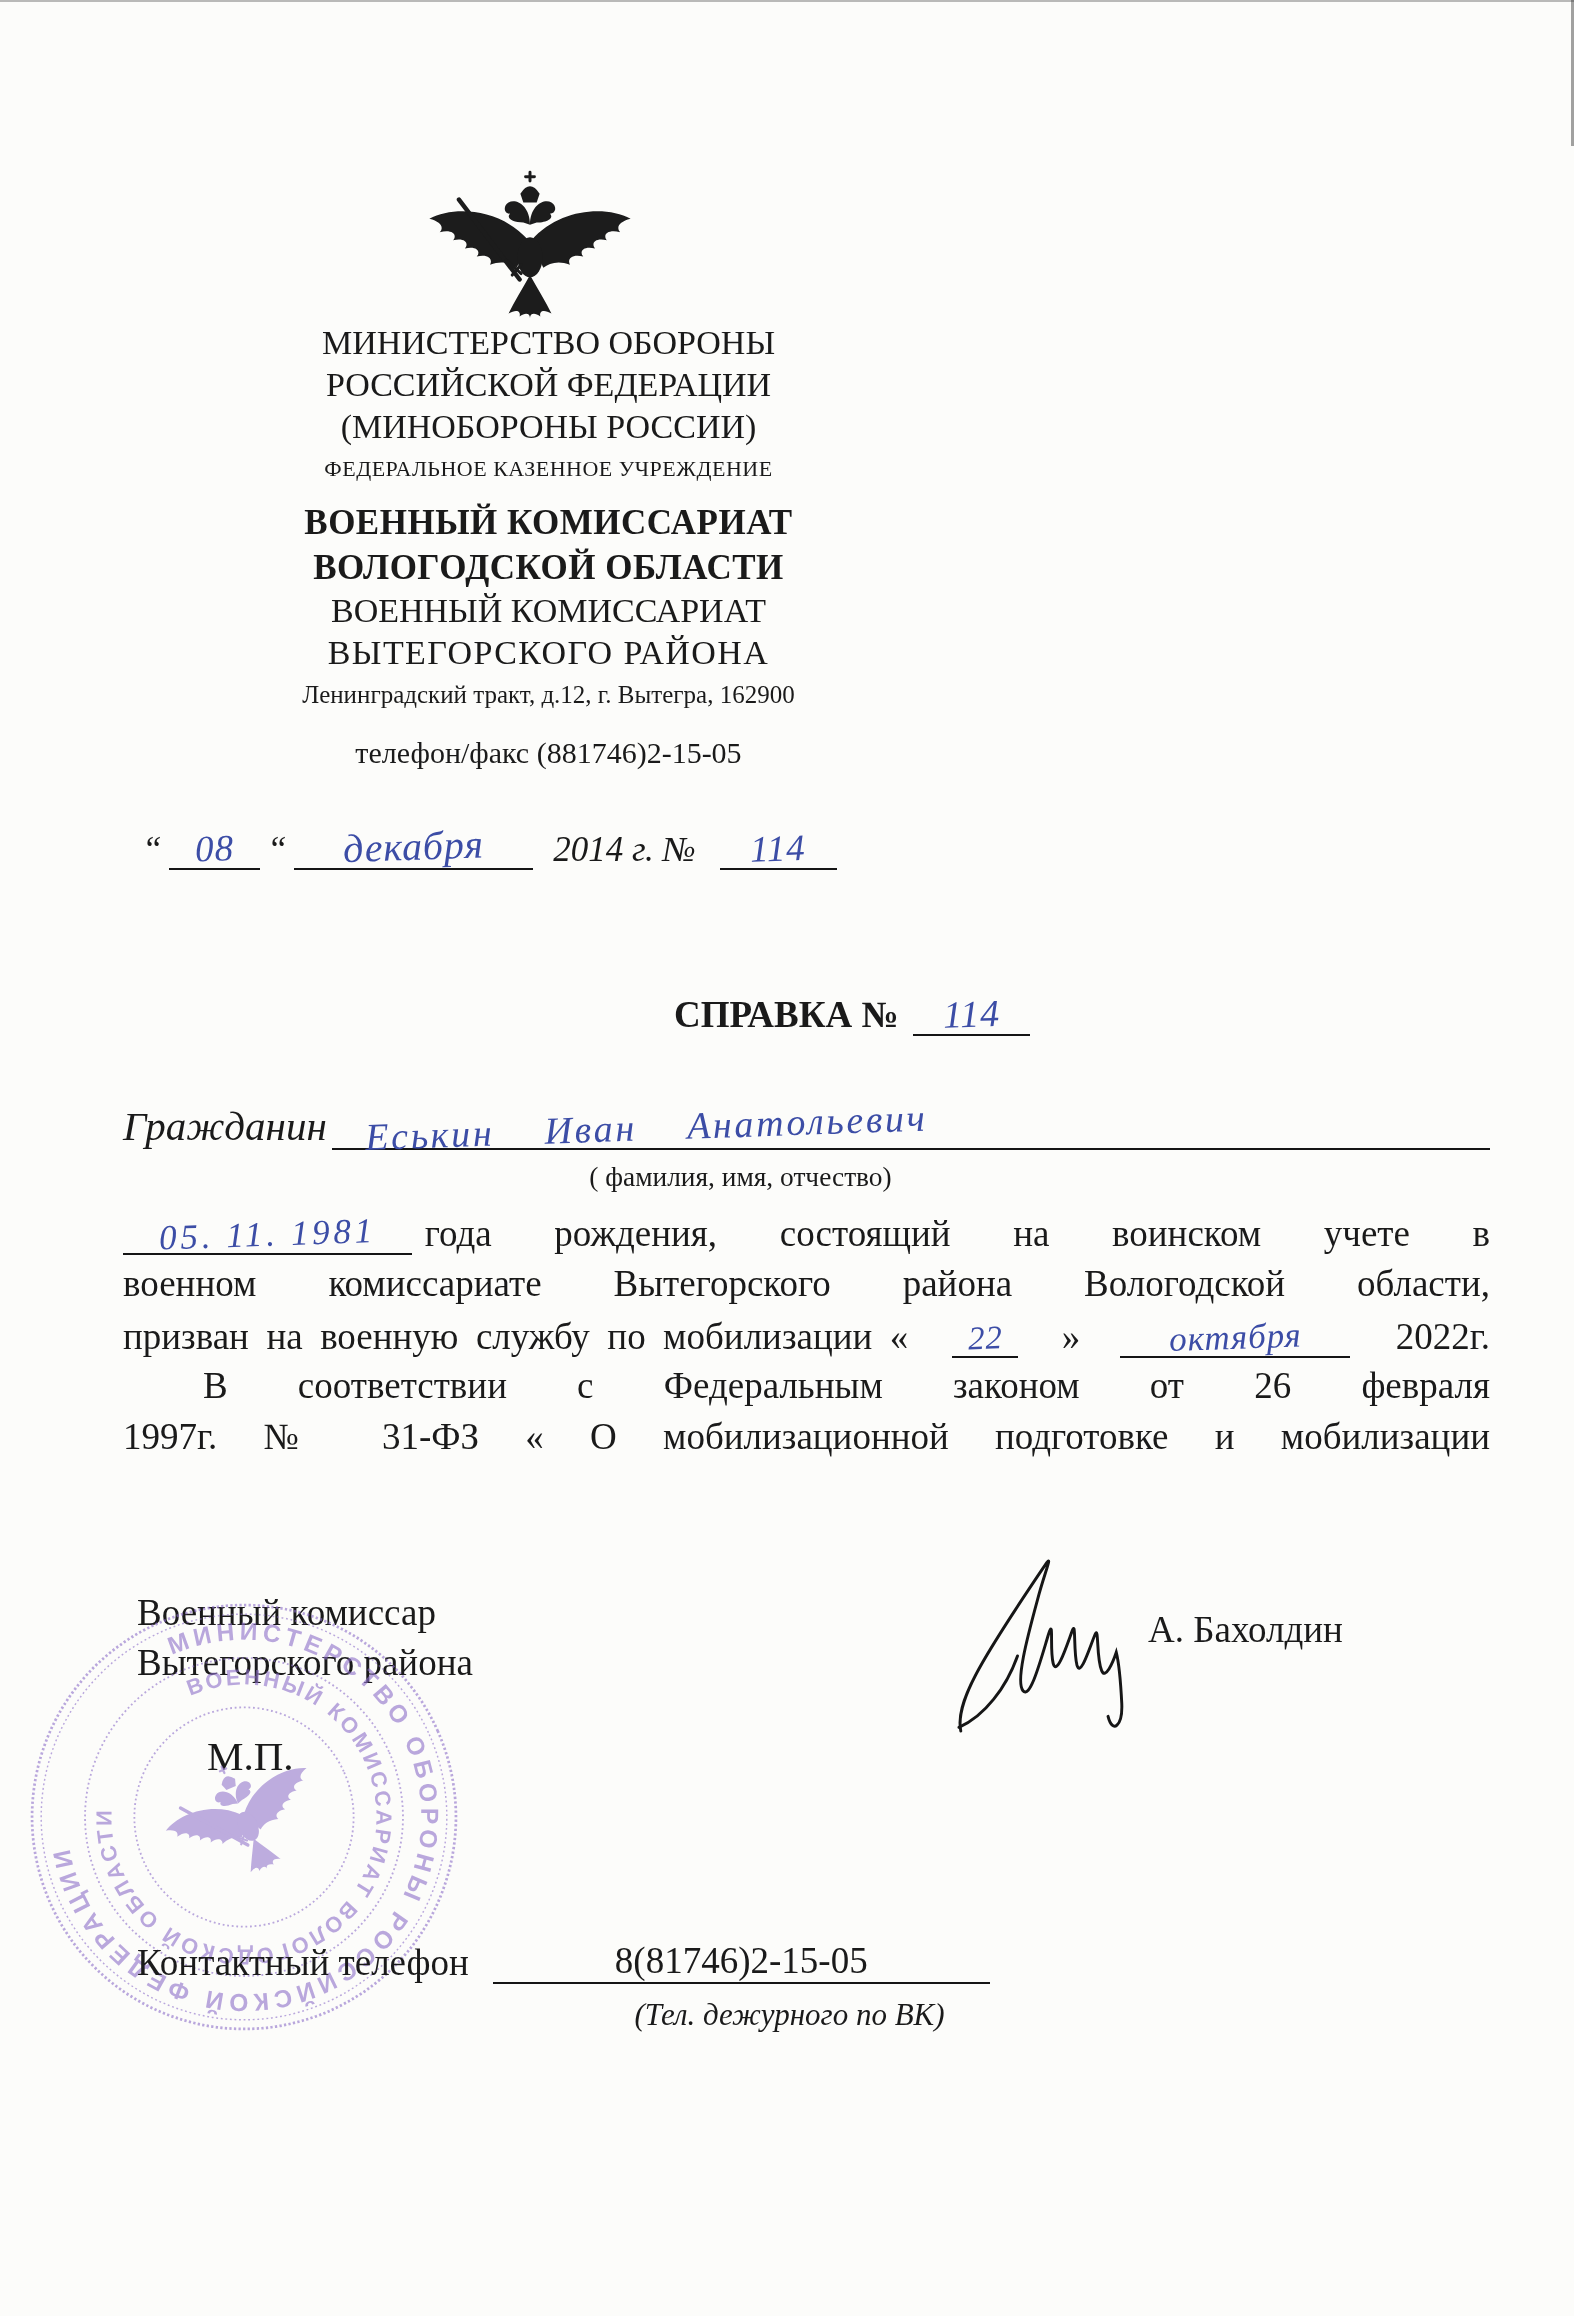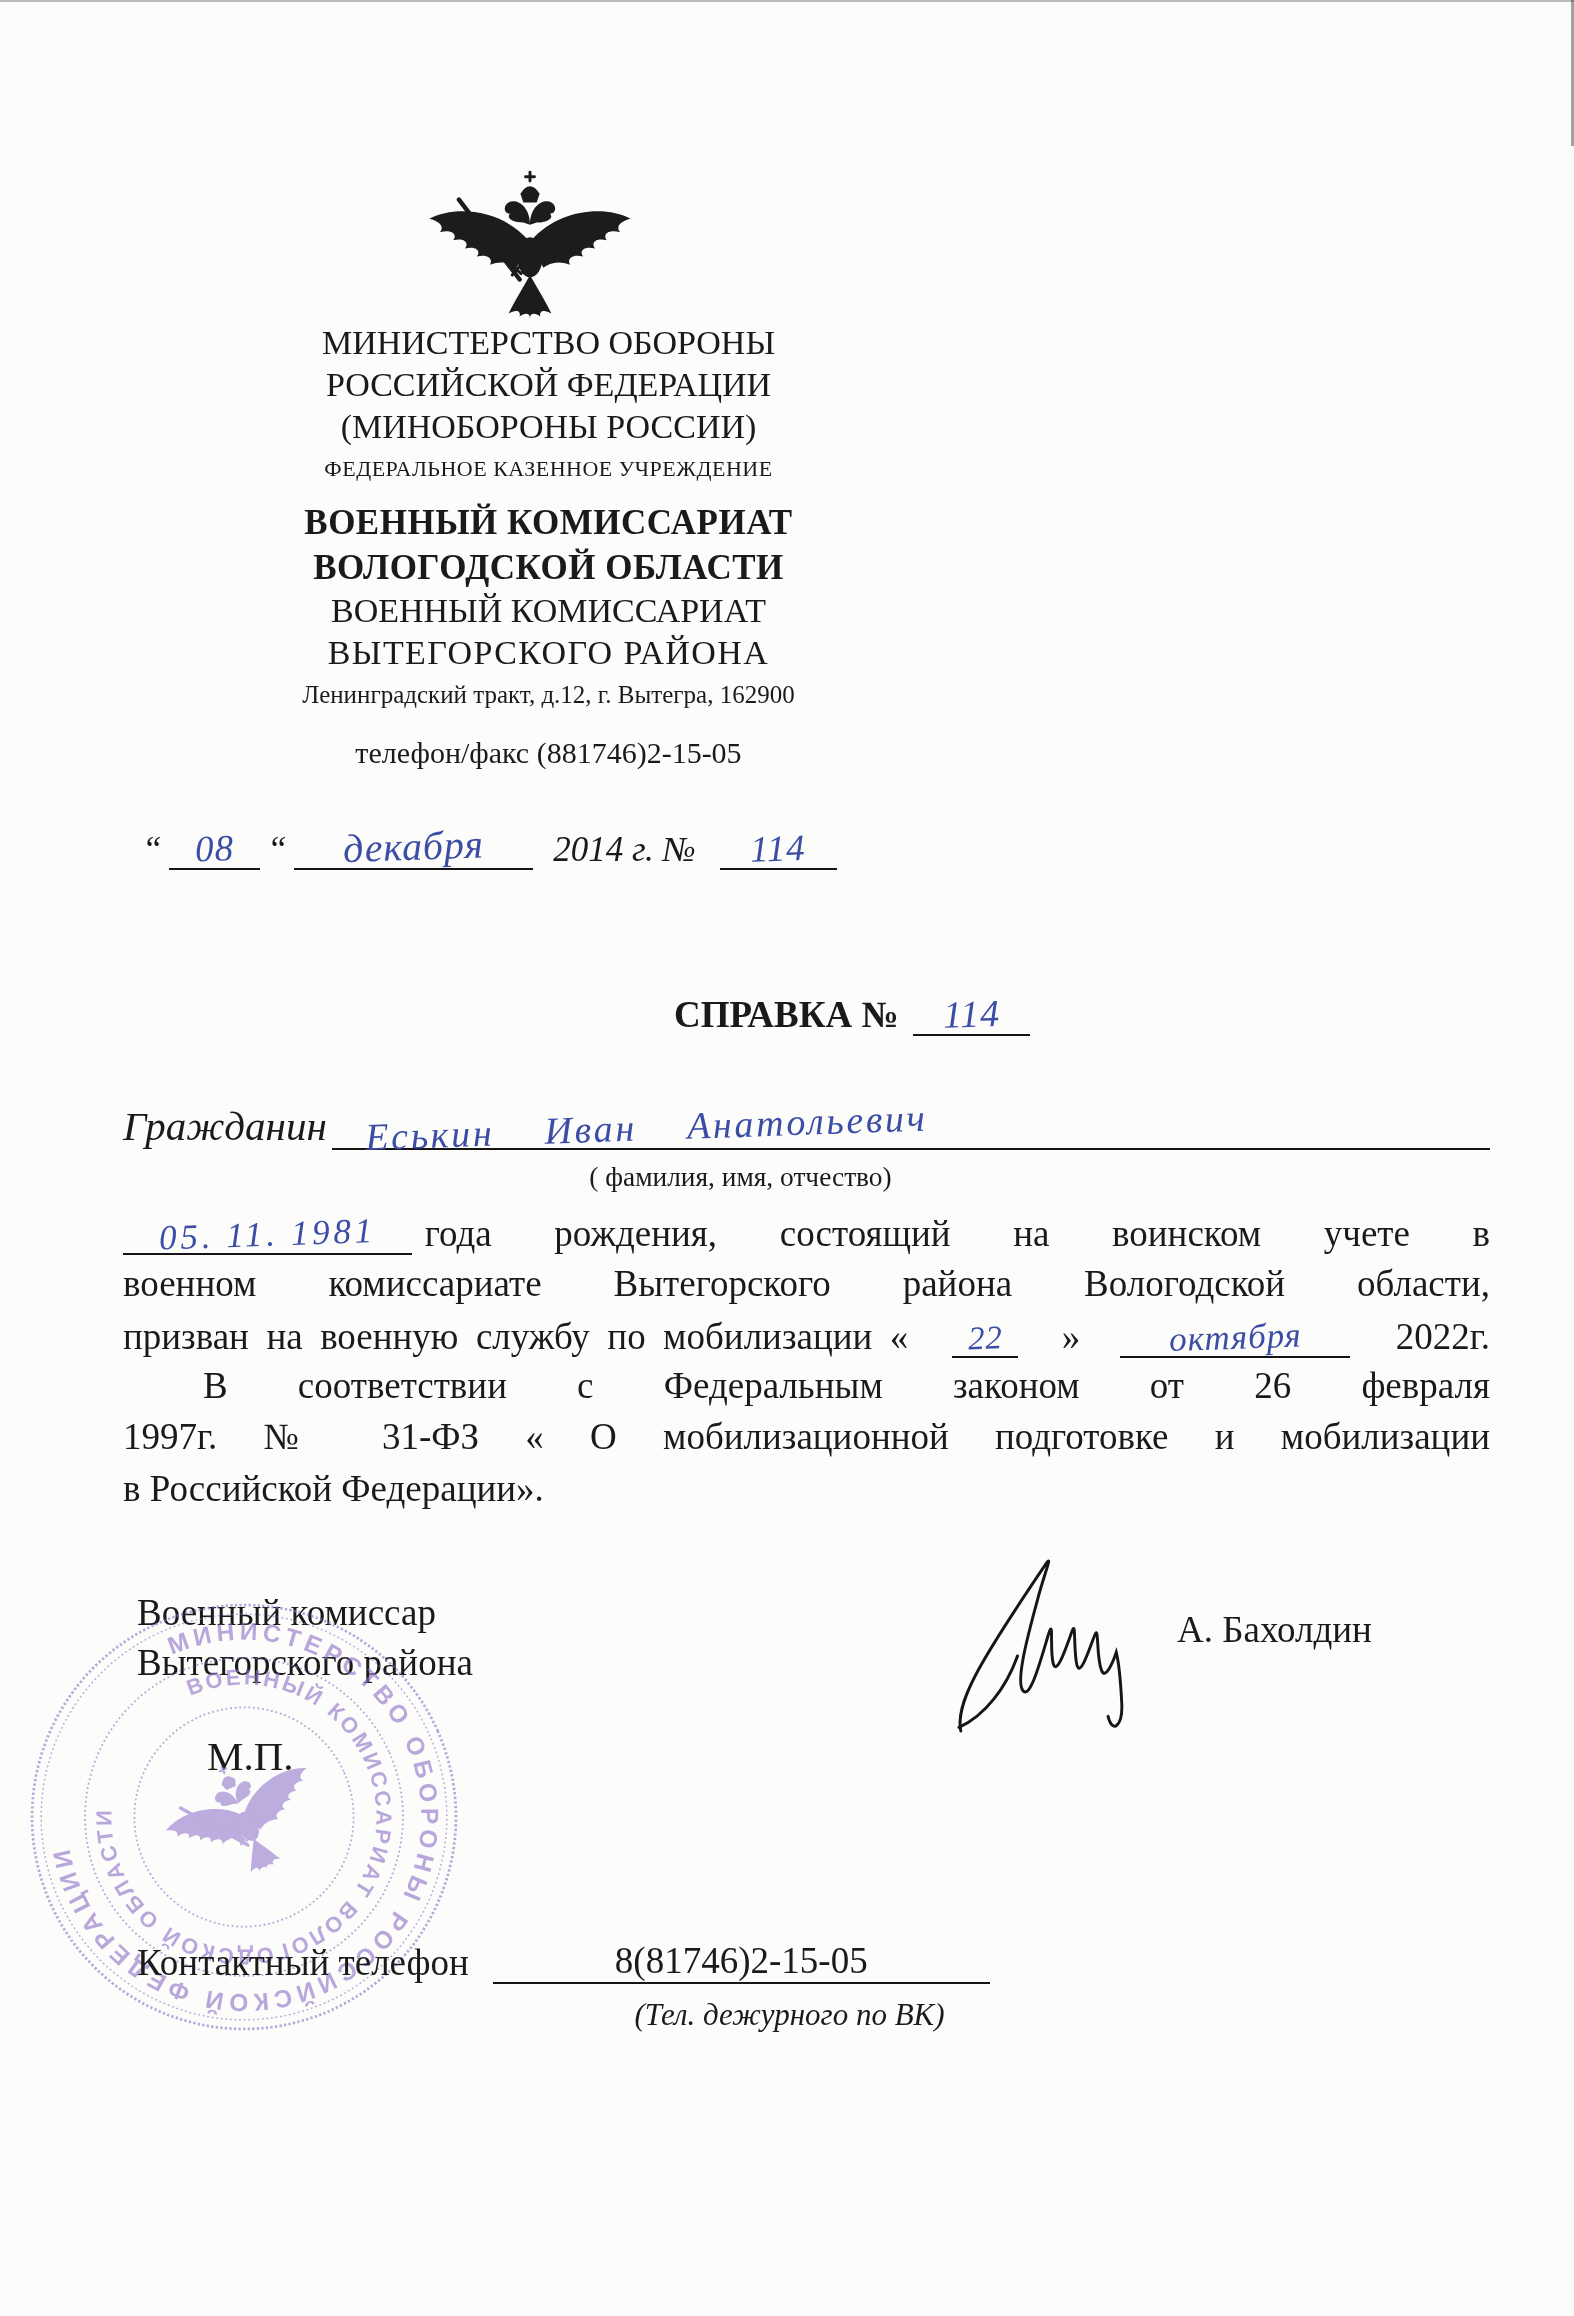--- a/index.html
+++ b/index.html
@@ -64,21 +64,21 @@
   .b-mobday .hand{font-size:33px;}
   .b-mobmonth{width:230px;margin-right:5.5px;}
   .b-mobmonth .hand{font-size:35px;}
   .l-4{top:1364px;text-indent:80px;}
   .l-5{top:1415px;}
   .l-6{top:1467px;}
 
   
   .pos{position:absolute;left:137px;top:1588px;font-size:37px;line-height:50px;}
   .mp{position:absolute;left:207px;top:1732px;font-size:41px;}
-  .signer{position:absolute;left:1177px;top:1608px;font-size:37px;}
+  .signer{position:absolute;left:1148px;top:1608px;font-size:37px;}
   .sig{position:absolute;left:937px;top:1548px;width:236px;height:205px;}
   .sig path{fill:none;stroke:#161616;stroke-width:3.2;stroke-linecap:round;}
 
   
   .stamp{position:absolute;left:22px;top:1595px;width:444px;height:444px;opacity:.6;
          transform:rotate(-24deg);}
   .sring{fill:none;stroke:#8d6fc9;}
   .stext{font-family:"Liberation Sans",sans-serif;font-weight:bold;fill:#8d6fc9;}
   .souter{font-size:27px;letter-spacing:5px;}
   .sinner{font-size:24px;letter-spacing:3px;}
@@ -152,21 +152,20 @@
   <div class="bl jfull l-2">военном комиссариате Вытегорского района Вологодской области,</div>
   <div class="bl flexl l-3">
     <span class="pre">призван на военную службу  по мобилизации «</span>
     <span class="blank b-mobday"><span class="hand">22</span></span>
     <span>»</span>
     <span class="blank b-mobmonth"><span class="hand">октября</span></span>
     <span>2022г.</span>
   </div>
   <div class="bl jfull l-4">В соответствии с Федеральным законом от 26 февраля</div>
   <div class="bl jfull l-5">1997г.  № 31-ФЗ « О мобилизационной подготовке и мобилизации</div>
-  <div class="bl l-6">в Российской Федерации».</div>
 
   <div class="pos">
     <div>Военный комиссар</div>
     <div>Вытегорского района</div>
   </div>
   <div class="mp">М.П.</div>
 
   <svg class="sig" viewBox="0 0 258 224">
     <path d="M26,200 C20,170 44,128 120,16 C126,8 118,26 110,56 C98,100 86,146 94,156 C102,166 114,120 122,94 C128,75 123,110 127,126 C131,141 142,106 148,90 C152,79 149,112 153,128 C157,142 167,108 173,94 C177,85 174,120 180,134 C184,144 192,126 196,114 C199,126 201,150 202,170 C203,194 192,204 187,184"></path>
     <path d="M24,196 C52,184 76,152 88,118"></path>

